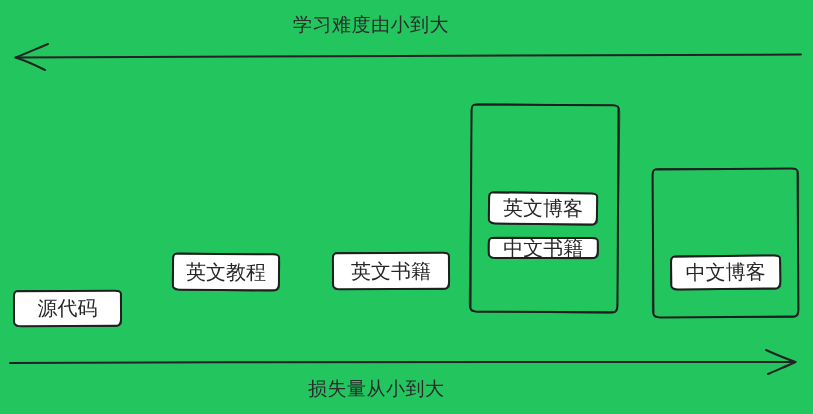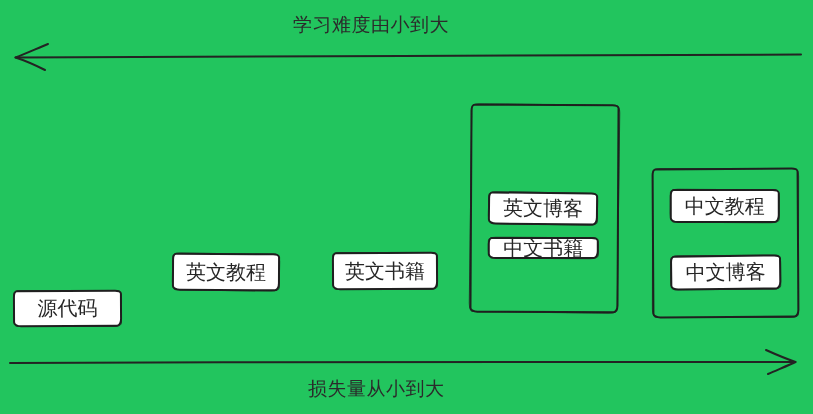--- a/index.html
+++ b/index.html
@@ -63,21 +63,21 @@
     font-size: 20px;
     color: #262626;
     background: #ffffff;
   }
   .tilt-l { transform: rotate(-0.35deg); }
   .tilt-r { transform: rotate(0.3deg); }
 
   
   .box-source   { left: 13px;  top: 254px; width: 109px; height: 37px; margin-top: 36px; }
   .box-docs     { left: 172px; top: 253px; width: 108px; height: 38px; }
-  .box-enbooks  { left: 332px; top: 252px; width: 106px; height: 38px; }
+  .box-enbooks  { left: 332px; top: 252px; width: 118px; height: 38px; }
 
   
   .group-a { left: 470px; top: 104px; width: 149px; height: 209px; }
   .group-b { left: 652px; top: 168px; width: 147px; height: 150px; }
 
   
   .ga-1 { left: 17px; top: 18px;  width: 112px; height: 34px; }
   .ga-2 { left: 16px; top: 86px;  width: 110px; height: 33px; }
   .ga-3 { left: 16px; top: 131px; width: 111px; height: 22px; }
   .gb-1 { left: 16px; top: 19px;  width: 110px; height: 34px; }
@@ -111,23 +111,20 @@
   <div class="sketch group-a tilt-r">
     <div class="sketch node ga-2 tilt-r">
       <span>英文博客</span>
     </div>
     <div class="sketch node ga-3 tilt-l">
       <span>中文书籍</span>
     </div>
   </div>
 
   <div class="sketch group-b tilt-l">
-    <div class="sketch node gb-1 tilt-r">
-      <span>中文教程</span>
-    </div>
     <div class="sketch node gb-2 tilt-l">
       <span>中文博客</span>
     </div>
   </div>
 
   <svg class="arrow-svg" style="top:344px" width="813" height="42" viewBox="0 0 813 42">
     <path d="M10 19 C 280 18, 580 16.5, 794.5 18"></path>
     <path d="M766 6 C 776 10.5, 787 15, 795.5 18"></path>
     <path d="M768 30 C 777 26, 788 21.5, 795.5 18"></path>
   </svg>

